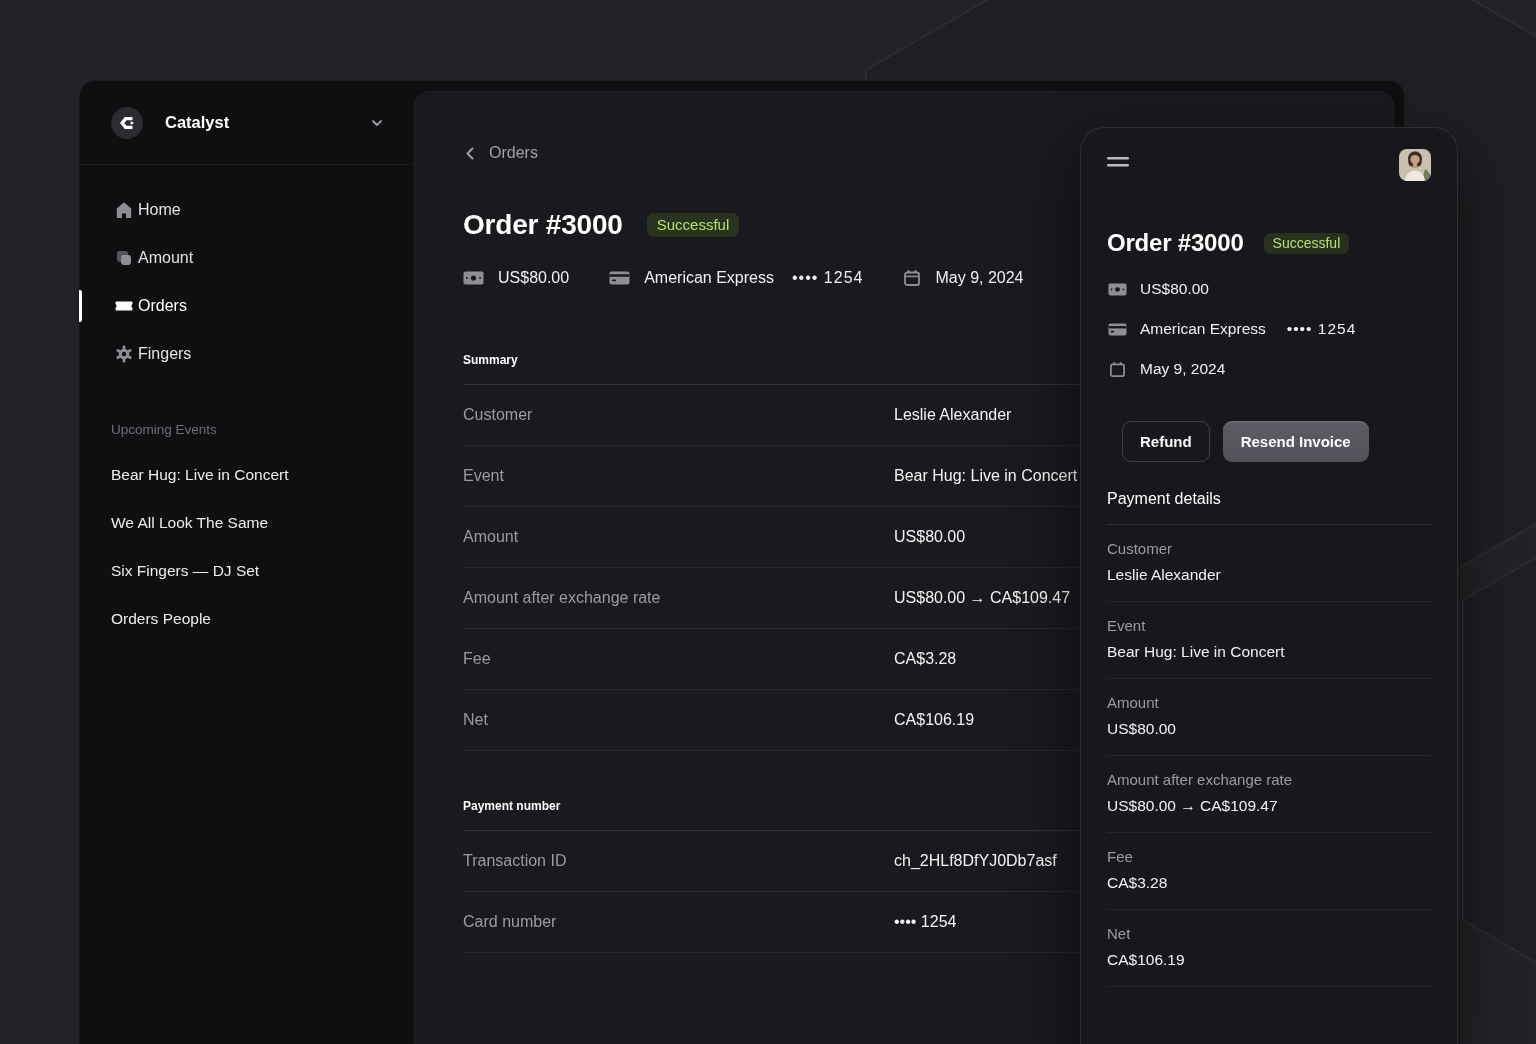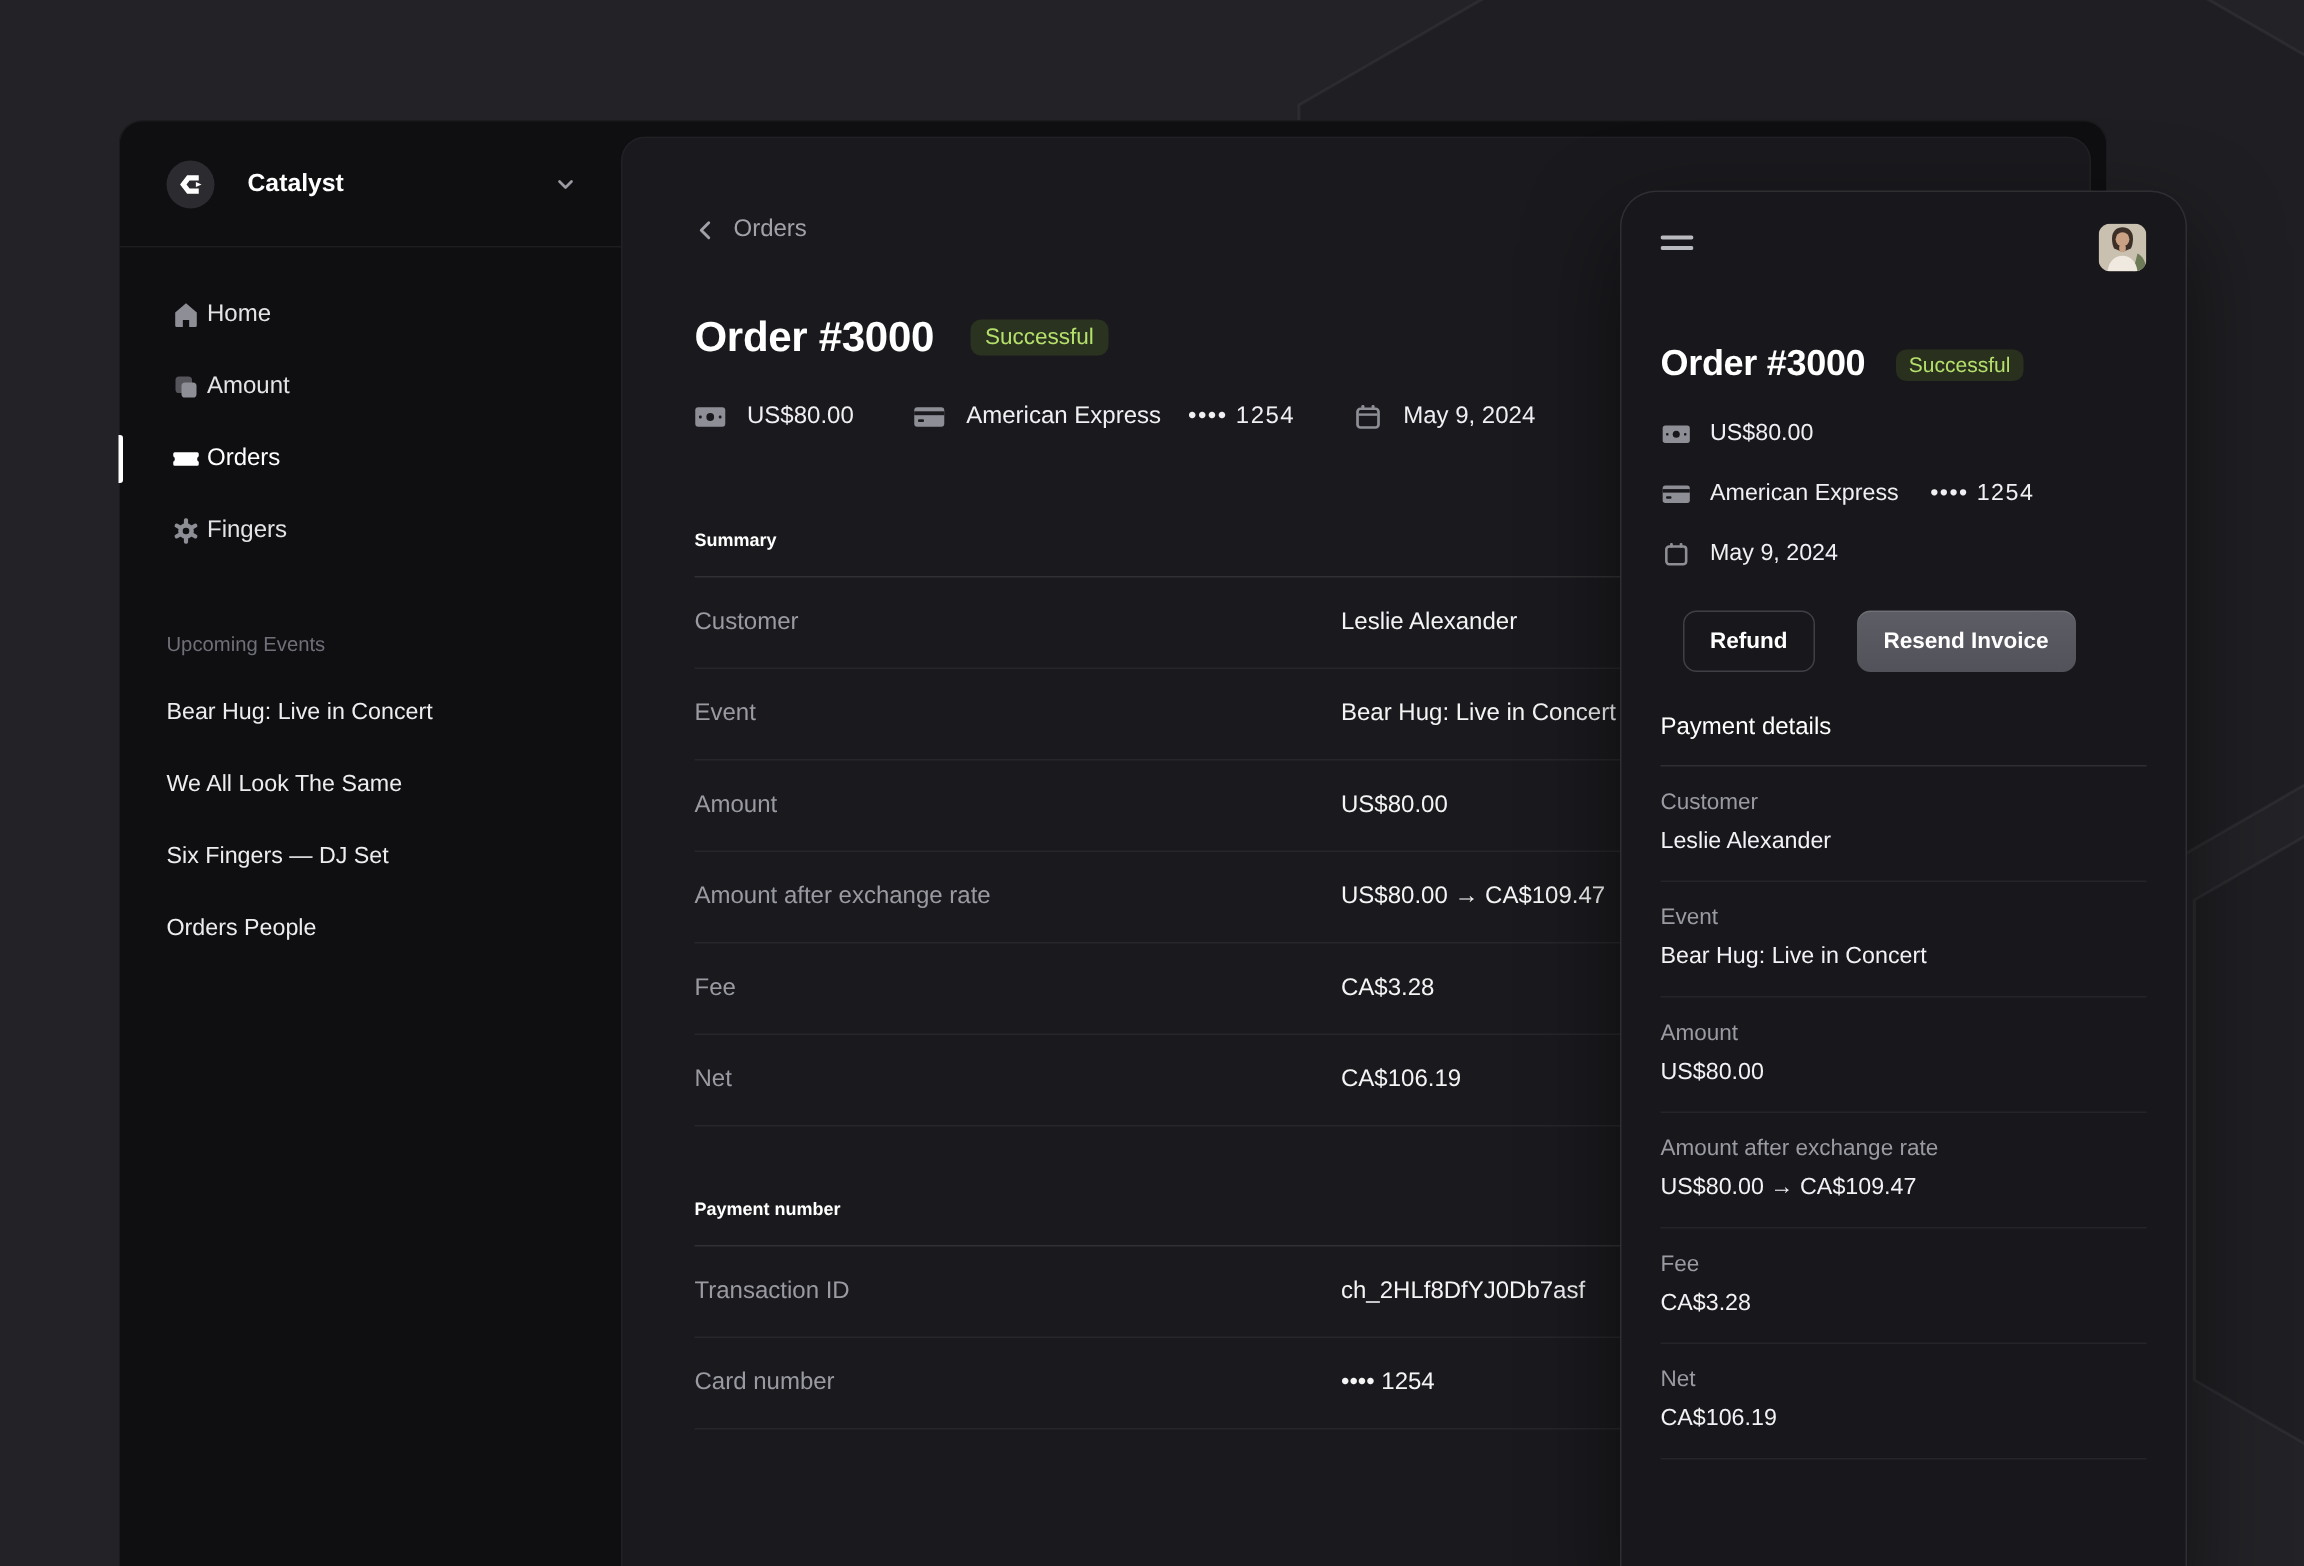--- a/index.html
+++ b/index.html
@@ -123,21 +123,21 @@
 
   .panel-title-row { margin-top:48px; display:flex; align-items:center; }
   .panel-title { font-size:24px; font-weight:650; letter-spacing:-0.2px; color:#fff; }
   .panel .badge { margin-left:20px; font-size:14px; padding:2px 9px 3px; }
 
   .panel-meta { margin-top:12px; }
   .panel-meta-row { height:40px; display:flex; align-items:center; gap:13px; font-size:15.5px; color:#f0f0f2; }
   .panel-meta-row .ic { color:#8e8e96; display:flex; width:20px; justify-content:center; }
   .panel-meta-row .last4 { margin-left:8px; }
 
-  .btn-row { margin-top:18px; display:flex; gap:28px;padding-left:15px; }
+  .btn-row { margin-top:32px; display:flex; gap:13px;padding-left:15px; }
   .btn {
     height:41px; border-radius:9px; font-size:15px; font-weight:600; color:#fff;
     display:flex; align-items:center; justify-content:center; cursor:pointer;
     font-family:"Liberation Sans", sans-serif;
   }
   .btn-outline { padding:0 17px; background:transparent; border:1px solid #3f3f46; }
   .btn-solid {
     padding:0 18px; border:none;
     background:linear-gradient(#5d5d66,#52525b);
     box-shadow:inset 0 1px 0 rgba(255,255,255,0.12);

